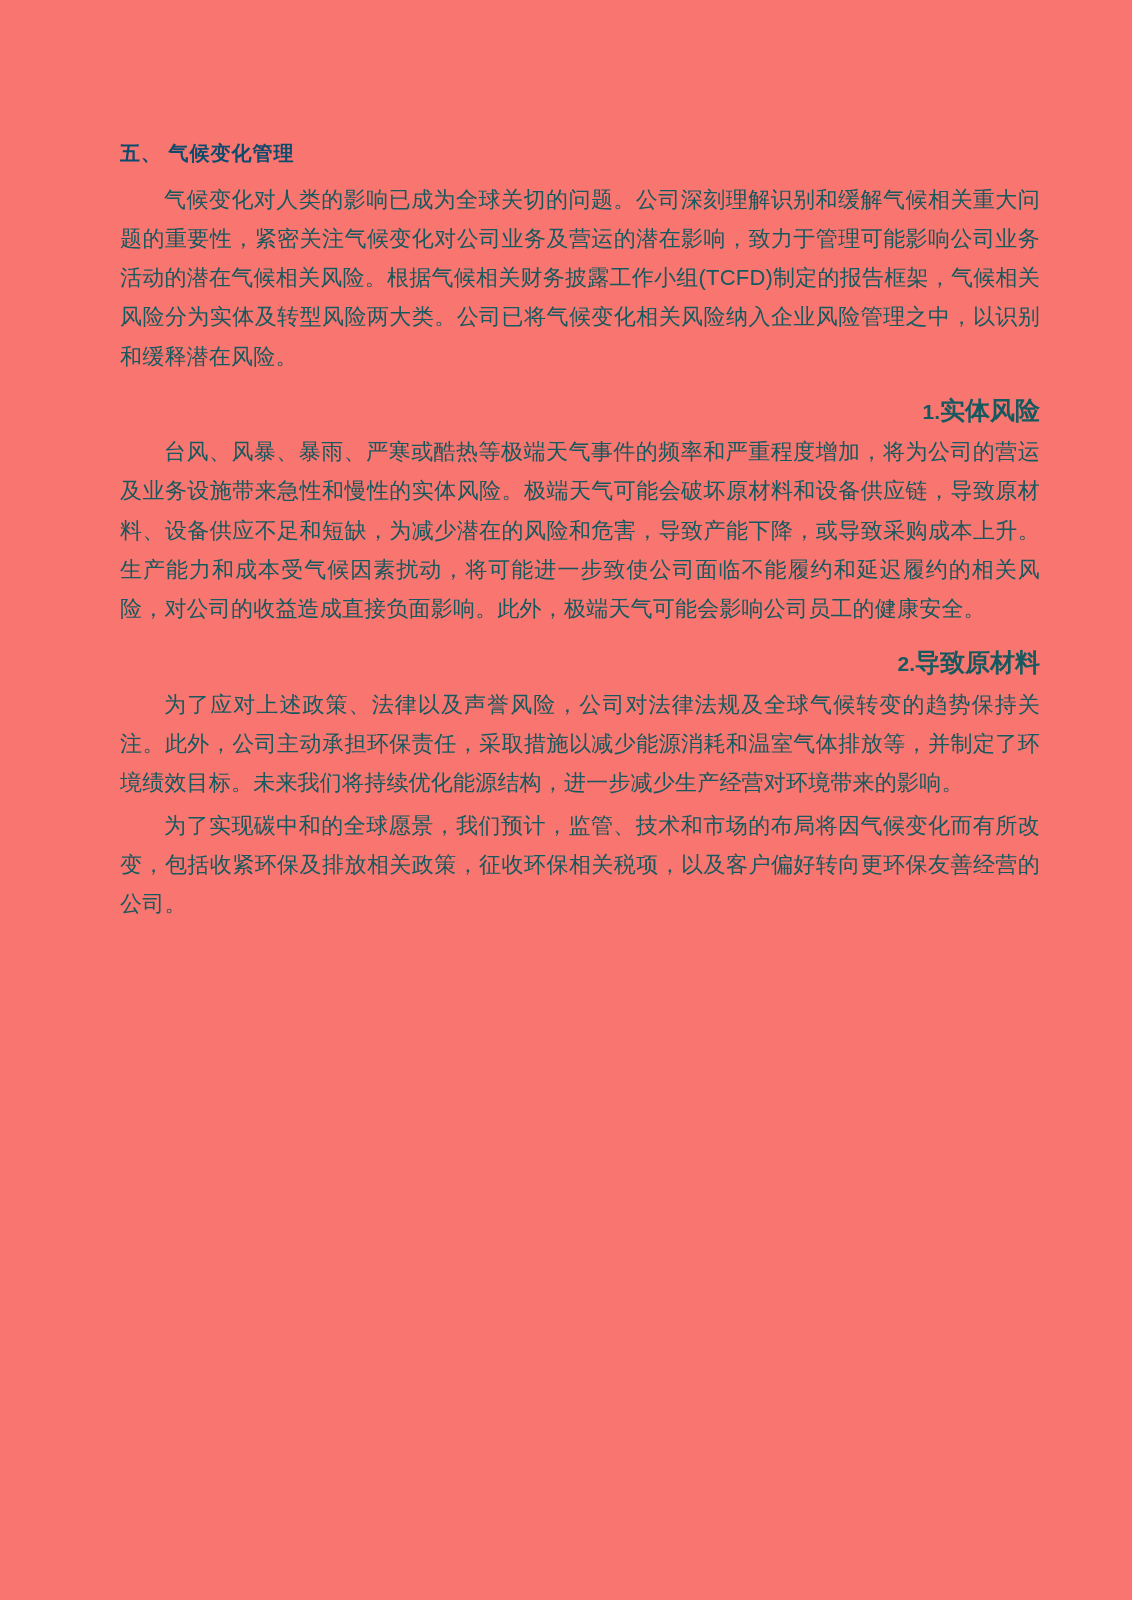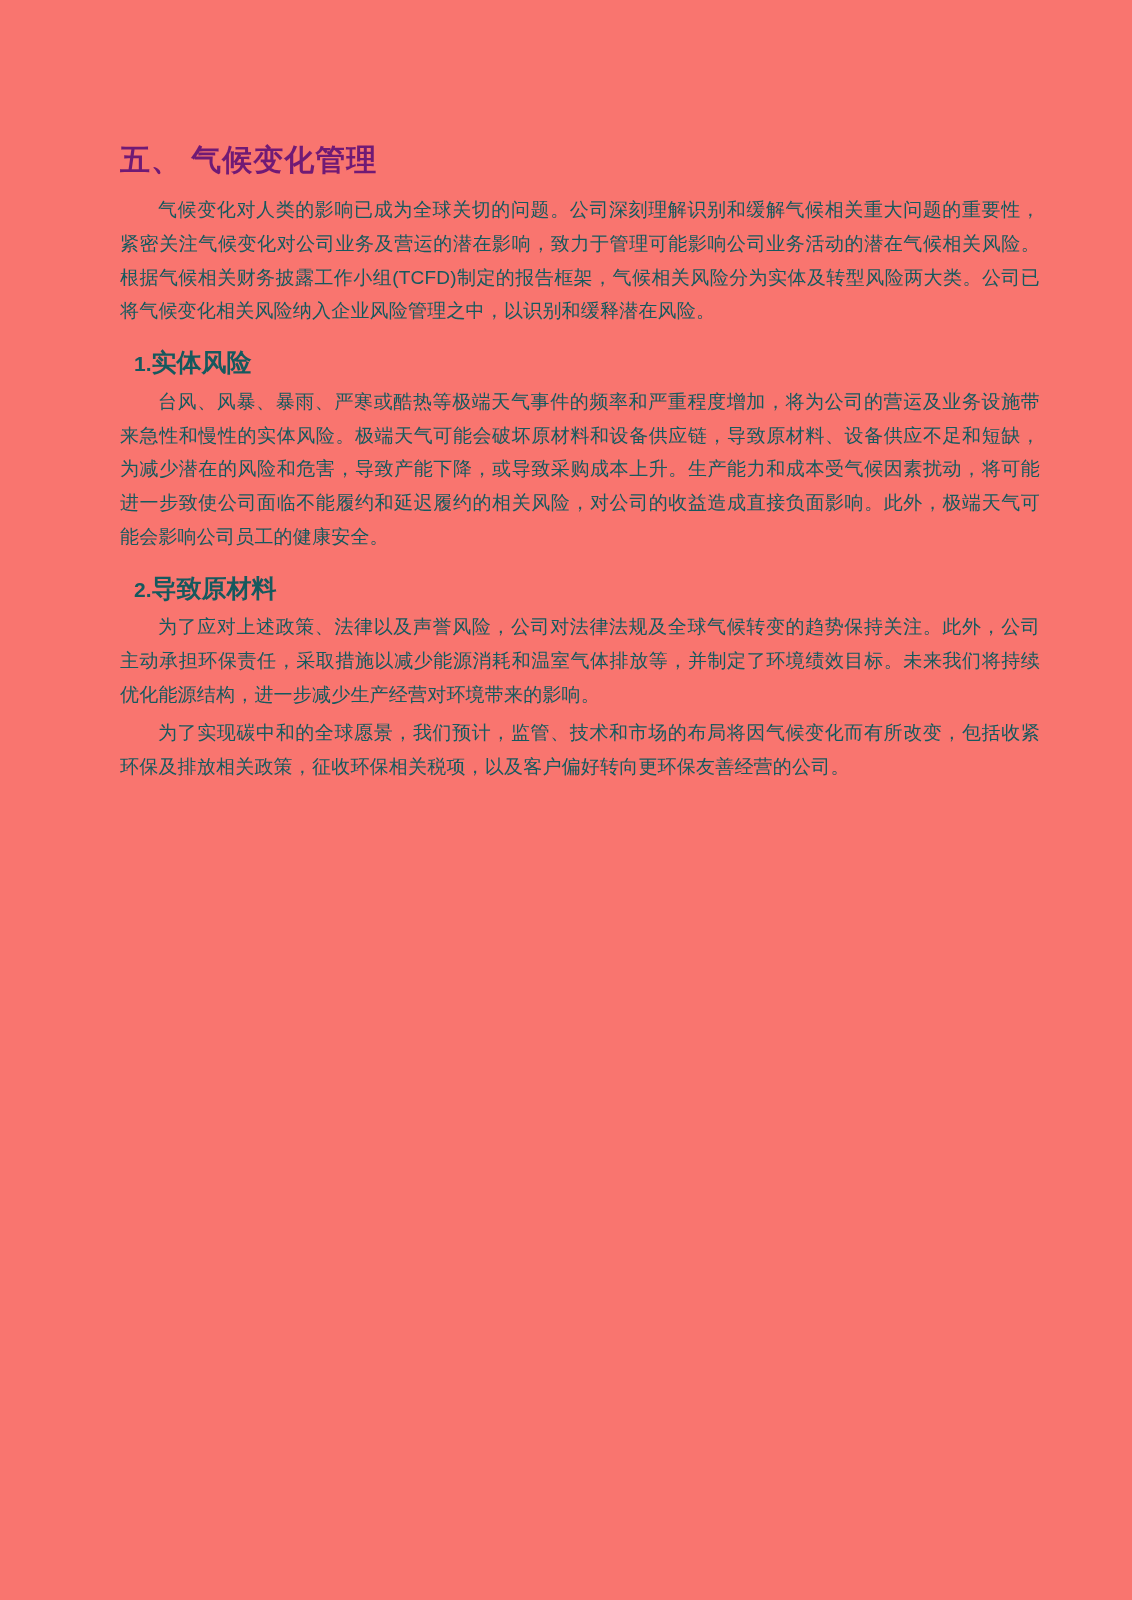--- a/index.html
+++ b/index.html
@@ -18,39 +18,40 @@
     position: relative;
     width: 1132px;
     height: 1600px;
     box-sizing: border-box;
     padding: 140px 96px 0 120px;
   }
   .doc-body {
     width: 920px;
   }
   h1.section-title {
-    font-size: 30px;
+    font-size: 20px;
     font-weight: bold;
     letter-spacing: 1px;
     margin: 0 0 14px 0;
-    color: #701a75;
+    color: #0c4a6e;
     line-height: 1.3;
   }
   h2.sub-title {
     font-size: 25px;
     font-weight: bold;
     margin: 18px 0 6px 14px;
     color: #16595e;
     line-height: 1.3;
+    text-align: right;
   }
   h2.sub-title .num {
     font-size: 21px;
   }
   p.para {
-    font-size: 19px;
+    font-size: 22px;
     line-height: 1.78;
     margin: 0 0 4px 0;
     text-indent: 2em;
     text-align: justify;
     color: #16595e;
     letter-spacing: 0.2px;
   }
   p.para:last-child {
     margin-bottom: 0;
   }

